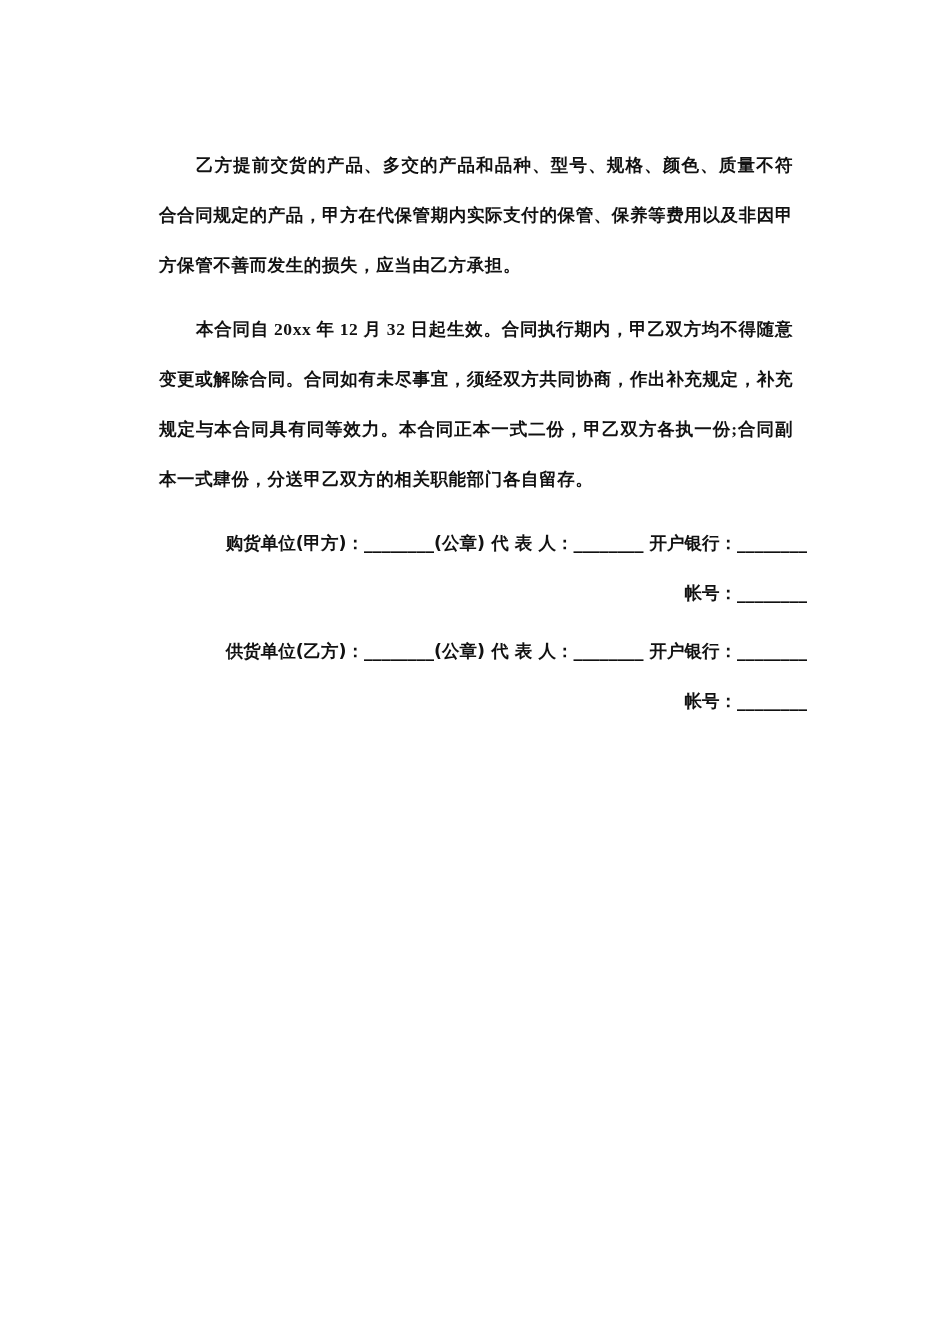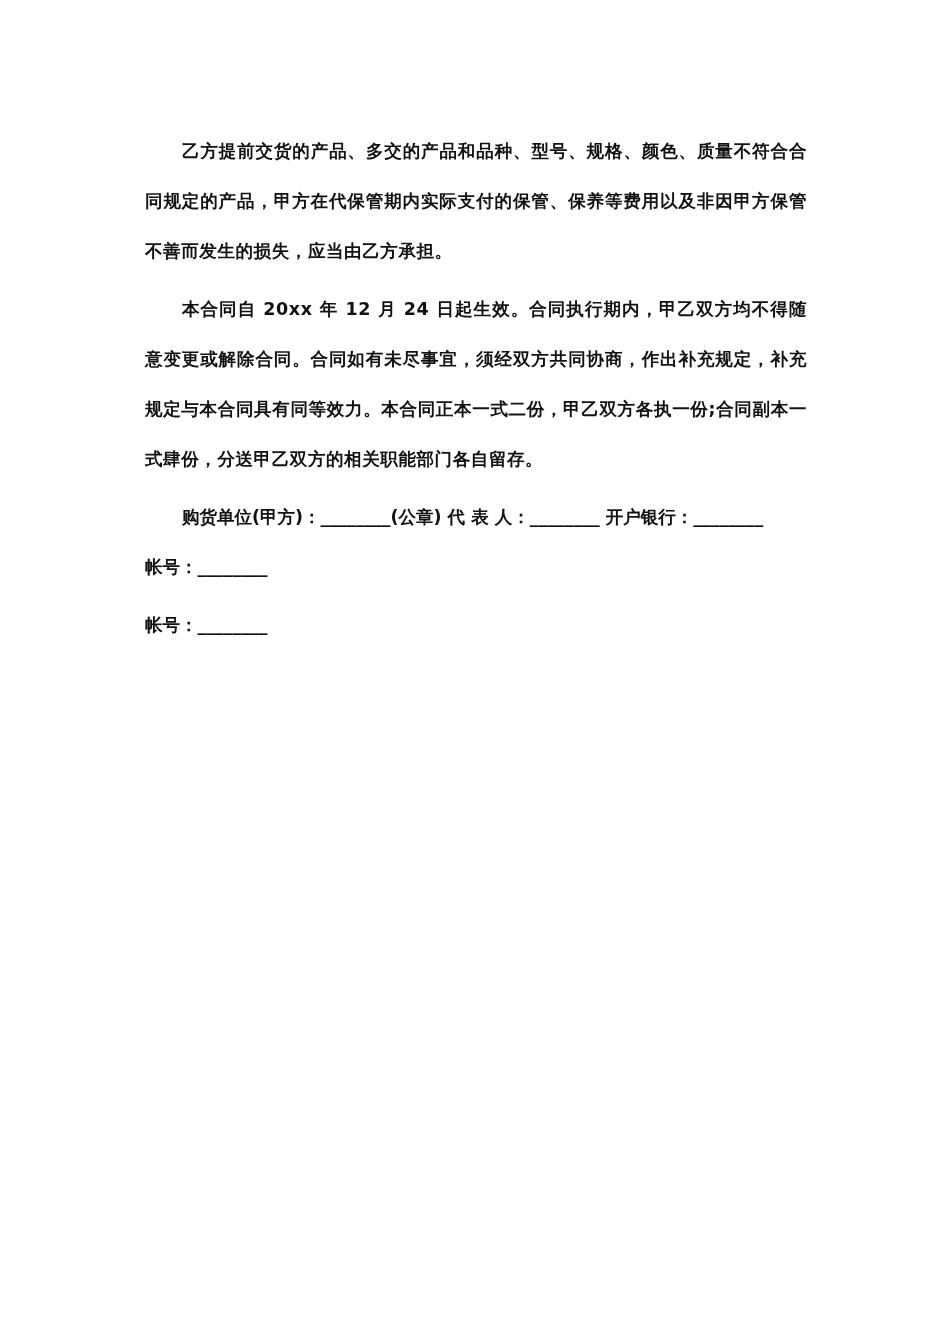--- a/index.html
+++ b/index.html
@@ -3,36 +3,37 @@
 <meta charset="utf-8">
 <style>
   html, body { margin: 0; padding: 0; background: #ffffff; }
   body { width: 950px; height: 1344px; position: relative; overflow: hidden; }
   .page {
     position: absolute; left: 145px; top: 126px; width: 662px;
     font-family: "DejaVu Sans", "Liberation Sans", sans-serif;
     font-weight: bold; font-size: 17.5px; color: #111111;
   }
   .para {
-    margin: 0; line-height: 50px; text-indent: 37px;
-    text-align: justify; text-align-last: left; letter-spacing: 0.6px;
+    margin: 14px; line-height: 50px; text-indent: 37px;
+    text-align: justify; text-align-last: left; letter-spacing: 0.6px; font-family: Liberation Serif, serif;
   }
   .para + .para { margin-top: 8px; }
   .line { margin: 0; line-height: 50px; white-space: nowrap; }
   .line.indent { padding-left: 37px; }
-  .gap { margin-top: 8px; }
+  .gap { margin-top: 8px; text-align: right; }
 </style>
 </head>
 <body>
 
 <div class="page">
   <p class="para">乙方提前交货的产品、多交的产品和品种、型号、规格、颜色、质量不符合合同规定的产品，甲方在代保管期内实际支付的保管、保养等费用以及非因甲方保管不善而发生的损失，应当由乙方承担。</p>
-  <p class="para">本合同自 20xx 年 12 月 24 日起生效。合同执行期内，甲乙双方均不得随意变更或解除合同。合同如有未尽事宜，须经双方共同协商，作出补充规定，补充规定与本合同具有同等效力。本合同正本一式二份，甲乙双方各执一份;合同副本一式肆份，分送甲乙双方的相关职能部门各自留存。</p>
+  <p class="para">本合同自 20xx 年 12 月 32 日起生效。合同执行期内，甲乙双方均不得随意变更或解除合同。合同如有未尽事宜，须经双方共同协商，作出补充规定，补充规定与本合同具有同等效力。本合同正本一式二份，甲乙双方各执一份;合同副本一式肆份，分送甲乙双方的相关职能部门各自留存。</p>
 
   <div class="gap">
     <p class="line indent">购货单位(甲方)：________(公章) 代 表 人：________ 开户银行：________</p>
     <p class="line">帐号：________</p>
   </div>
 
   <div class="gap">
+    <p class="line indent">供货单位(乙方)：________(公章) 代 表 人：________ 开户银行：________</p>
     <p class="line">帐号：________</p>
   </div>
 </div>
 
 </body></html>

